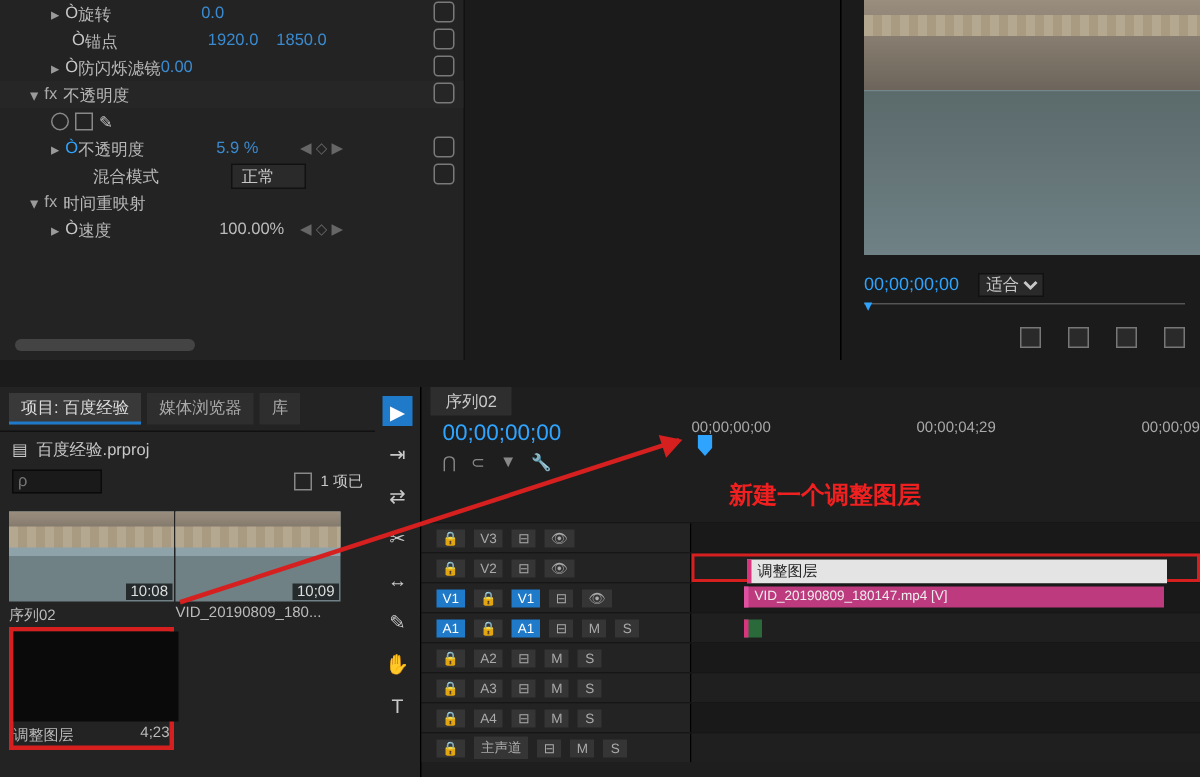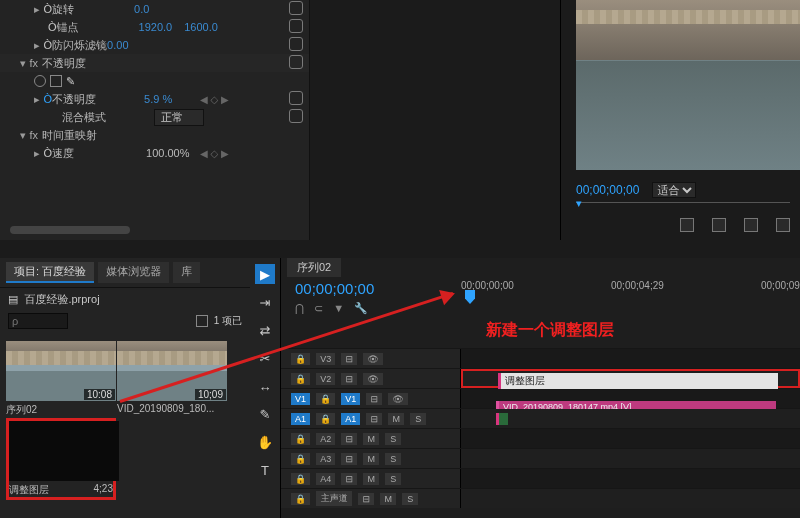--- a/index.html
+++ b/index.html
@@ -87,21 +87,21 @@
   .tbtn { background:#353535; color:#aaa; font-size:9px; padding:1px 4px; min-width:16px; text-align:center;}
   .tbtn.blue { background:#1f7ac9; color:#fff;}
   .track-content { flex:1; background:#191919; height:100%; position:relative;}
   .track-content.alt { background:#1f1f1f;}
   .clip {
     position:absolute; top:2px; left:35px; height:16px;
     background:#e4e4e4; color:#222; font-size:10px; padding:1px 4px;
     border-left:3px solid #d8357f;
   }
   .clip.vid {
-    top:12px; left:35px; height:14px;
+    top:2px; left:35px; height:14px;
     background:#be3a7f; color:#eee; border-left:3px solid #e050a0;
     width:280px; font-size:9px; overflow:hidden; white-space:nowrap;
   }
   .clip.audio { position:absolute; top:4px; left:35px; width:12px; height:12px; background:#2a6a3a;}
   .redbox { border:2px solid #d62020;}
   .arrow {
     position:absolute; top:400px; left:120px; width:350px; height:3px;
     background:#d62020;
     transform:rotate(-18deg); transform-origin:left center;
     pointer-events:none;
@@ -126,21 +126,21 @@
       <span>Ò</span>
       <span class="label">旋转</span>
       <span class="value" style="margin-left:60px">0.0</span>
       <span class="reset-col"><span class="reset-icon"></span></span>
     </div>
     <div class="row ec-row indent2">
       <span style="width:14px"></span>
       <span>Ò</span>
       <span class="label">锚点</span>
       <span class="value" style="margin-left:60px">1920.0</span>
-      <span class="value" style="margin-left:12px">1600.0</span>
+      <span class="value" style="margin-left:12px">1850.0</span>
       <span class="reset-col"><span class="reset-icon"></span></span>
     </div>
     <div class="row ec-row indent2">
       <span class="disclose">▸</span>
       <span>Ò</span>
       <span class="label">防闪烁滤镜</span>
       <span class="value" style="">0.00</span>
       <span class="reset-col"><span class="reset-icon"></span></span>
     </div>
     <div class="row ec-row indent1" style="background:#262626">

